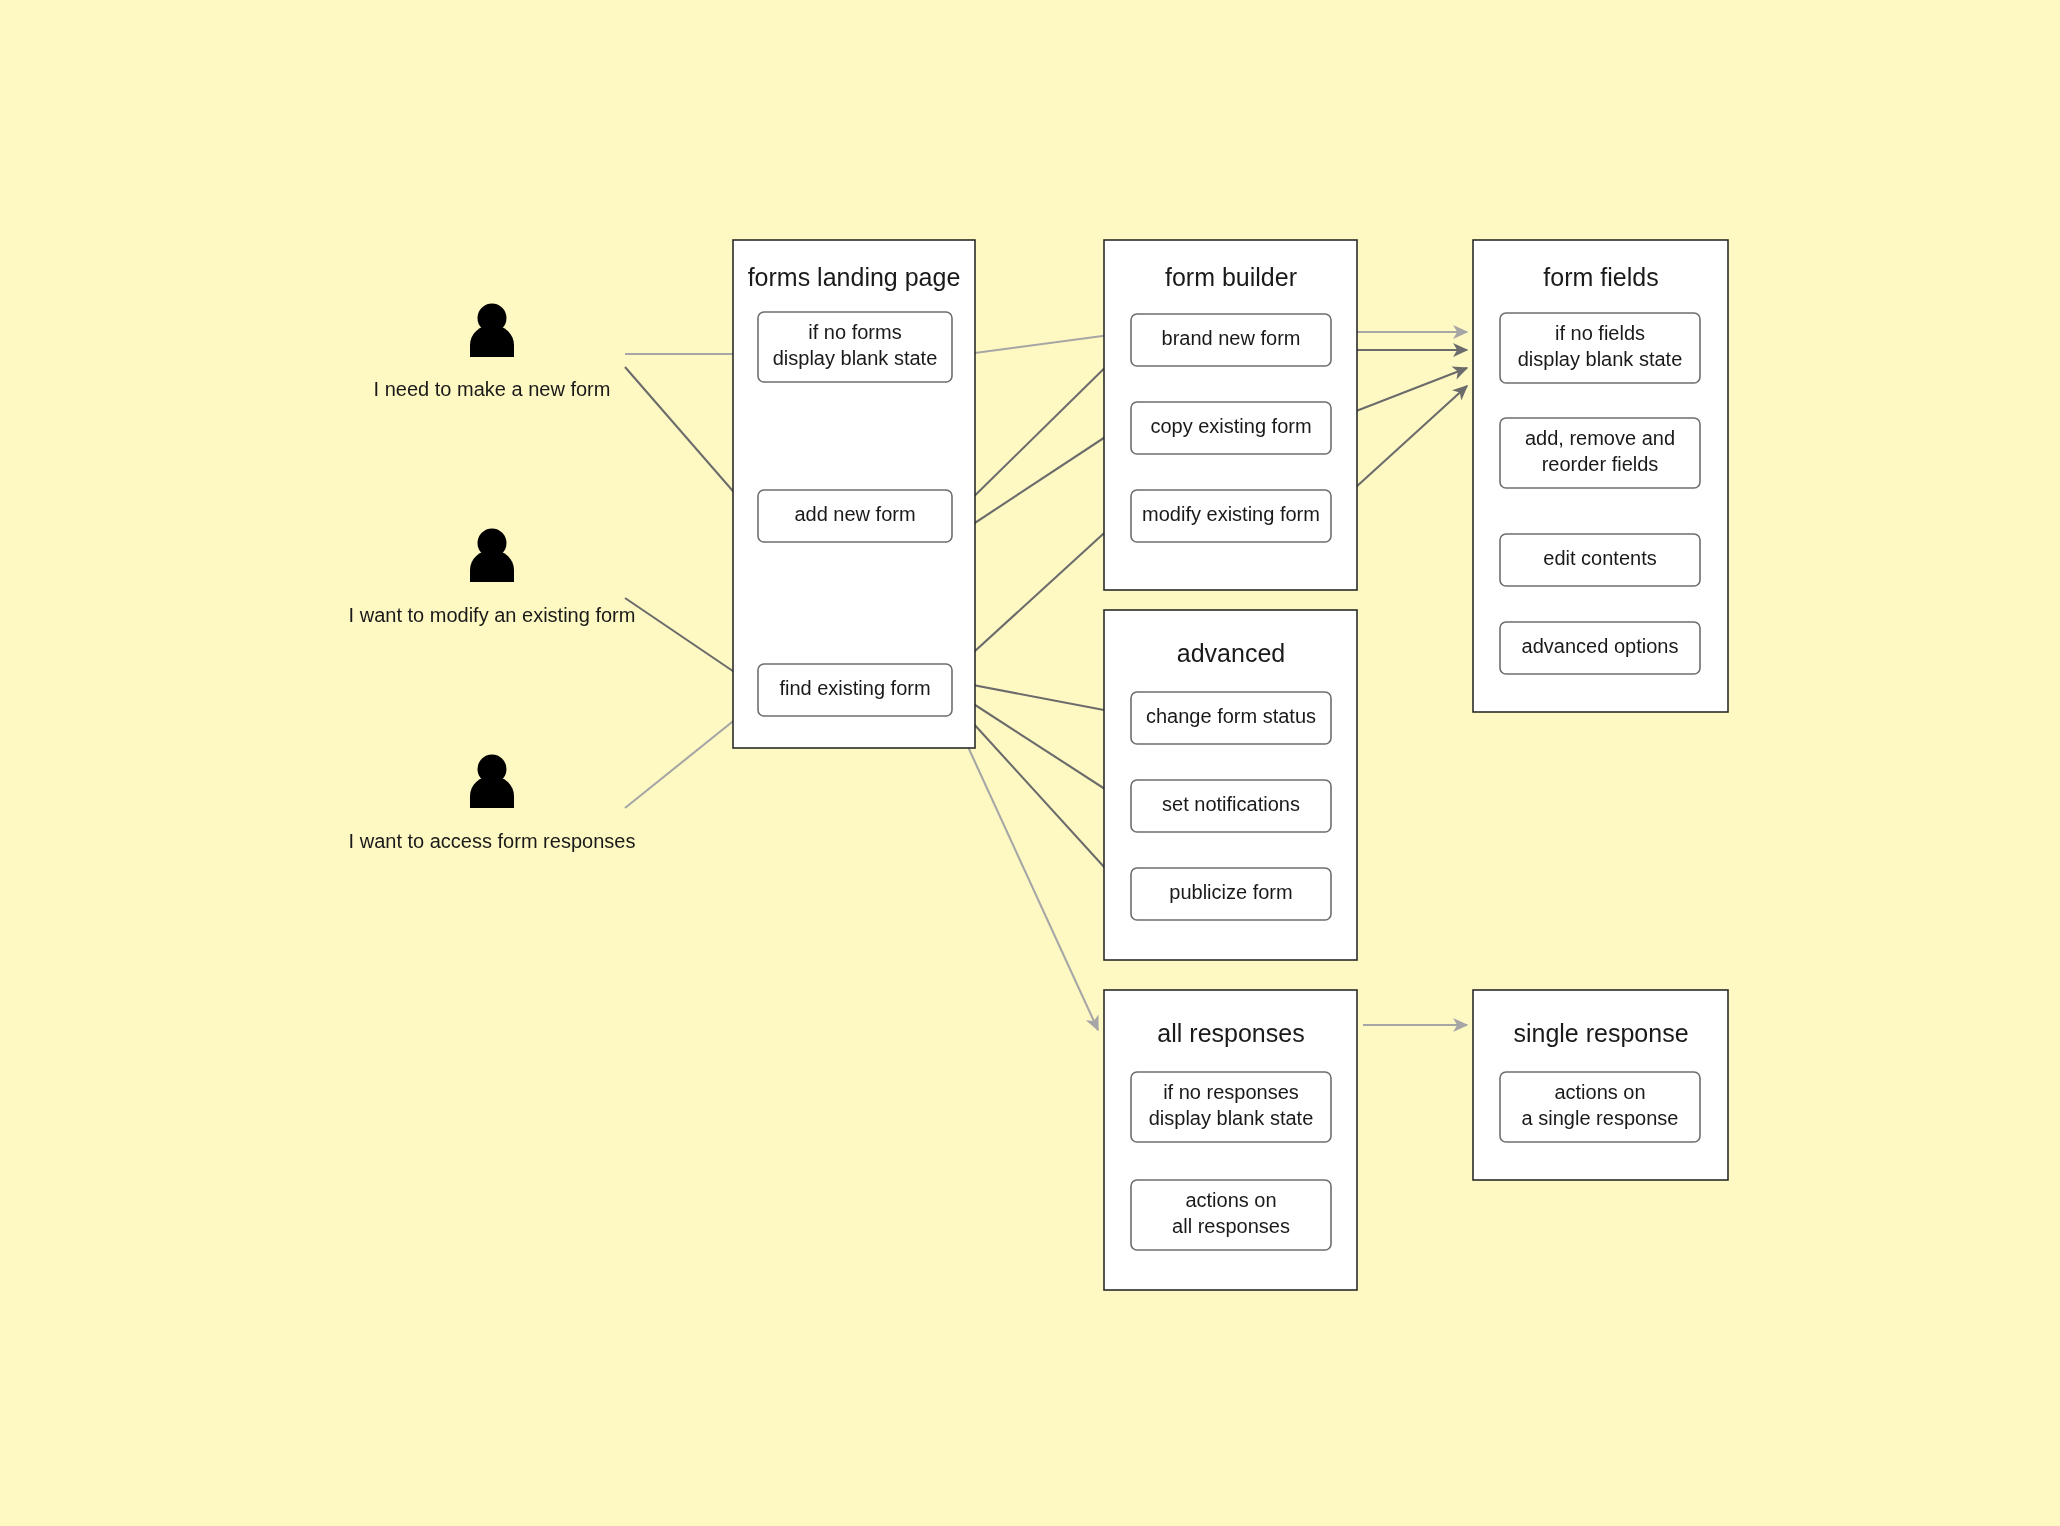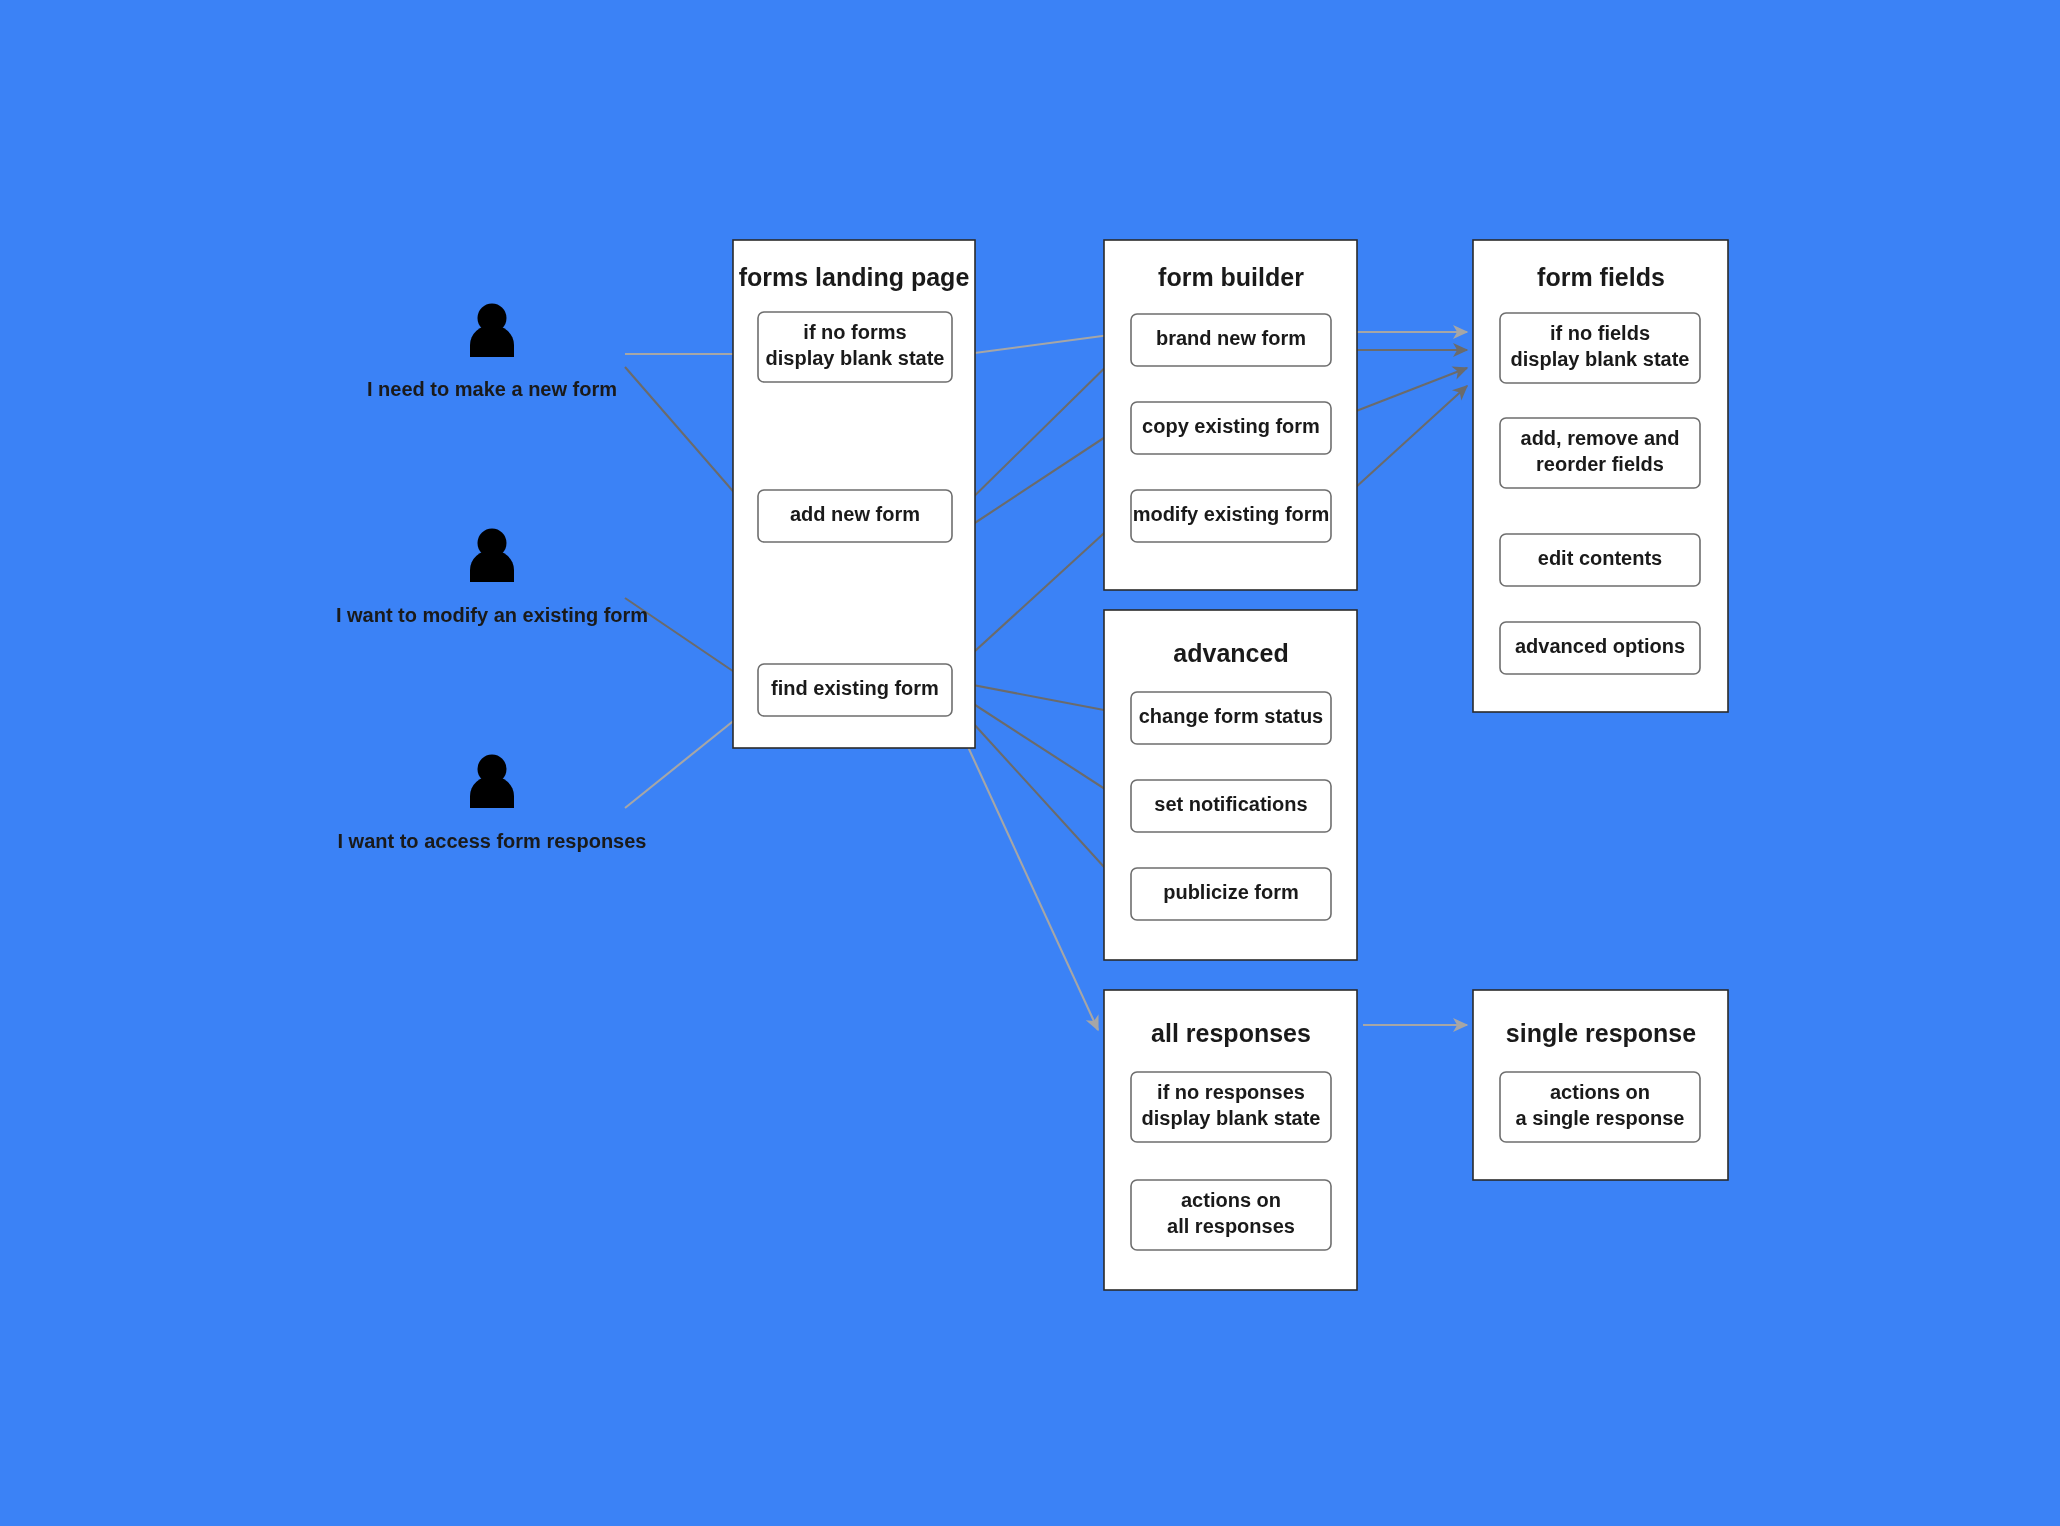--- a/index.html
+++ b/index.html
@@ -10,22 +10,21 @@
   body {
     width: 2060px;
     height: 1526px;
     font-family: "Liberation Sans", sans-serif;
     overflow: hidden;
   }
   #stage {
     position: relative;
     width: 2060px;
     height: 1526px;
-    background: #3b82f6;
-    font-weight: bold;
+    background: #fef9c3;
   }
   svg.diagram {
     position: absolute;
     left: 0;
     top: 0;
     width: 2060px;
     height: 1526px;
   }
   .panel-rect {
     fill: #ffffff;

